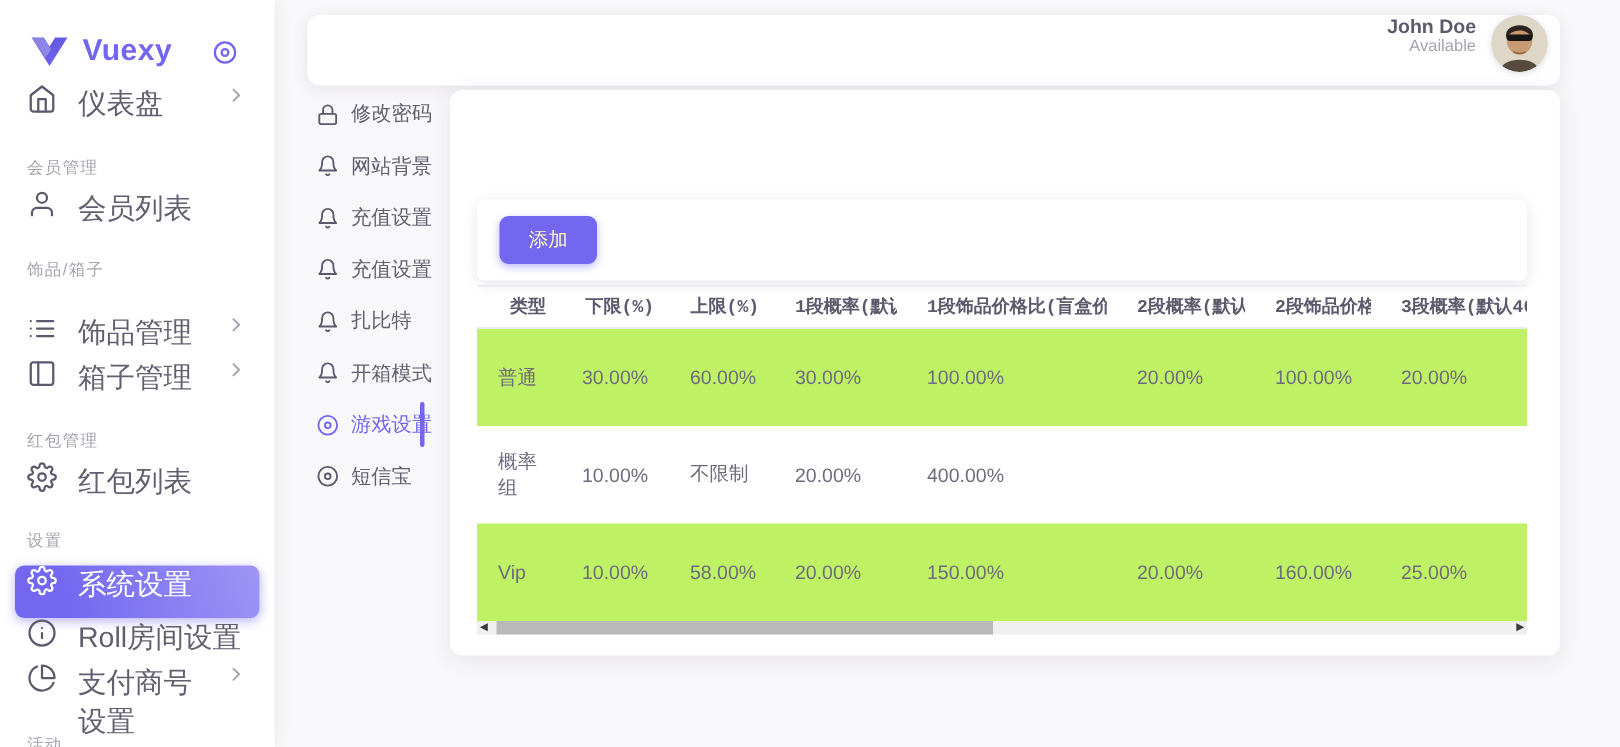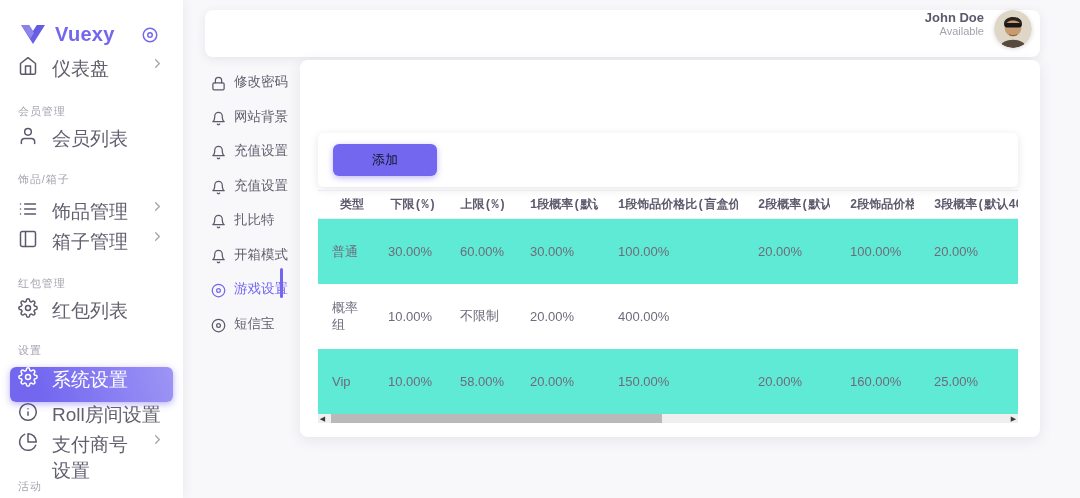--- a/index.html
+++ b/index.html
@@ -16,36 +16,36 @@
   .nav { padding:4px 10px 0 10px; }
   .nav-item { display:flex; gap:14px; height:30px; padding:0 8px; border-radius:6px;
               font-size:19px; color:#625f6e; cursor:pointer; }
   .nav-item .ni-icon { display:flex; color:#5d596c; }
   .nav-item .chev { margin-left:auto; display:flex; color:#a5a3ae; }
   .nav-item.active { background:linear-gradient(72deg,#7367f0 20%,#9e95f5 100%); color:#fff; height:35px;
                      box-shadow:0 2px 7px rgba(115,103,240,.5); }
   .nav-item.active .ni-icon { color:#fff; }
   .nav-section { font-size:11px; color:#a5a3ae; letter-spacing:.9px; padding:0 8px; height:16px;
                  display:flex; align-items:center; }
-  .mt17{margin-top:17px}.mt7{margin-top:7px}.mt15{margin-top:15px}.mt10{margin-top:12px}
+  .mt17{margin-top:17px}.mt7{margin-top:7px}.mt15{margin-top:15px}.mt10{margin-top:22px}
   .mt16{margin-top:16px}.mt14{margin-top:14px}.mt9{margin-top:9px}
 
   
   .header-card { position:absolute; left:205px; top:10px; width:835px; height:47px; background:#fff;
                  border-radius:8px; box-shadow:0 2px 10px rgba(75,70,92,.1); z-index:2;
                  display:flex; justify-content:flex-end; padding:0 8px 0 16px; }
   .user-meta { text-align:right; margin-right:10px; }
   .user-name { font-size:13px; font-weight:bold; color:#5d596c; line-height:15px; }
   .user-status { font-size:11px; color:#a5a3ae; line-height:13px; }
   .avatar { width:38px; height:38px; border-radius:50%; overflow:hidden; flex:0 0 auto;
             box-shadow:0 1px 4px rgba(0,0,0,.15); }
 
   
   .submenu { position:absolute; left:205px; top:61px; width:96px; z-index:1; }
-  .sub-item { position:relative; display:flex; align-items:flex-end; gap:8px; height:30px; margin-bottom:4.5px;
+  .sub-item { position:relative; display:flex; align-items:center; gap:8px; height:30px; margin-bottom:4.5px;
               font-size:13.5px; color:#625f6e; cursor:pointer; padding-left:6px; }
   .sub-item .si-icon { display:flex; color:#5d596c; }
   .sub-item.active { color:#7367f0; }
   .sub-item.active .si-icon { color:#7367f0; }
   .sub-item.active::after { content:""; position:absolute; left:75px; top:0; width:3px; height:30px;
                             background:#7367f0; border-radius:2px; }
 
   
   .main-card { position:absolute; left:300px; top:60px; width:740px; height:377px; background:#fff;
                border-radius:8px; box-shadow:0 3px 14px rgba(75,70,92,.1); z-index:2; }
@@ -53,32 +53,32 @@
   .tab { position:relative; display:flex; align-items:center; padding:0 10px; font-size:13px;
          color:#6f6b7d; cursor:pointer; }
   .tab.active { color:#7367f0; }
   .tab.active::after { content:""; position:absolute; left:0; right:0; bottom:0; height:3px;
                        background:linear-gradient(90deg,#7367f0,#9e95f5); border-radius:3px; }
   .tab-divider { width:1px; background:#ebe9f1; margin-left:8px; }
 
   .content { position:absolute; left:18px; top:73px; width:700px; }
   .add-block { height:54px; background:#fff; border-radius:5px; box-shadow:0 2px 10px rgba(0,0,0,.10);
                display:flex; align-items:center; padding-left:15px; margin-bottom:3px; }
-  .btn-add { width:104px; height:32px; background:#7367f0; color:#0f172a; font-size:13px; border:none;
+  .btn-add { width:65px; height:32px; background:#7367f0; color:#fef9c3; font-size:13px; border:none;
              border-radius:6px; cursor:pointer; box-shadow:0 2px 6px rgba(115,103,240,.45);
              font-family:Liberation Sans, sans-serif; }
 
   table.grid { width:700px; border-collapse:collapse; table-layout:fixed; }
   .grid th { height:28px; font-size:12px; font-weight:bold; color:#5d596c; text-align:right;
              border-top:1px solid #ebe9f1; border-bottom:1px solid #ebe9f1; padding:0 4px 0 20px;
              white-space:nowrap; overflow:hidden;font-family:Liberation Mono, monospace; }
   .grid th:first-child { padding-left:14px; }
   .grid td { height:65px; font-size:13px; color:#6f6b7d; padding:0 6px 0 20px; }
   .grid td:first-child { padding-left:14px; word-break:break-all; line-height:17px; }
-  .grid tr.stripe td { background:#5eead4; }
+  .grid tr.stripe td { background:#bef264; }
 
   .hscroll { position:relative; height:9px; background:#efefef; width:700px; }
   .hs-arrow { position:absolute; top:0; width:9px; height:9px; display:flex; align-items:center;
               justify-content:center; font-size:7px; color:#3a3a3a; line-height:9px; cursor:pointer; }
   .hs-left { left:0; } .hs-right { right:0; }
   .hs-thumb { position:absolute; left:13px; top:0; width:331px; height:9px; background:#b9b9b9; cursor:pointer; }
 
   svg.ic { display:block; }
 </style>
 </head>

